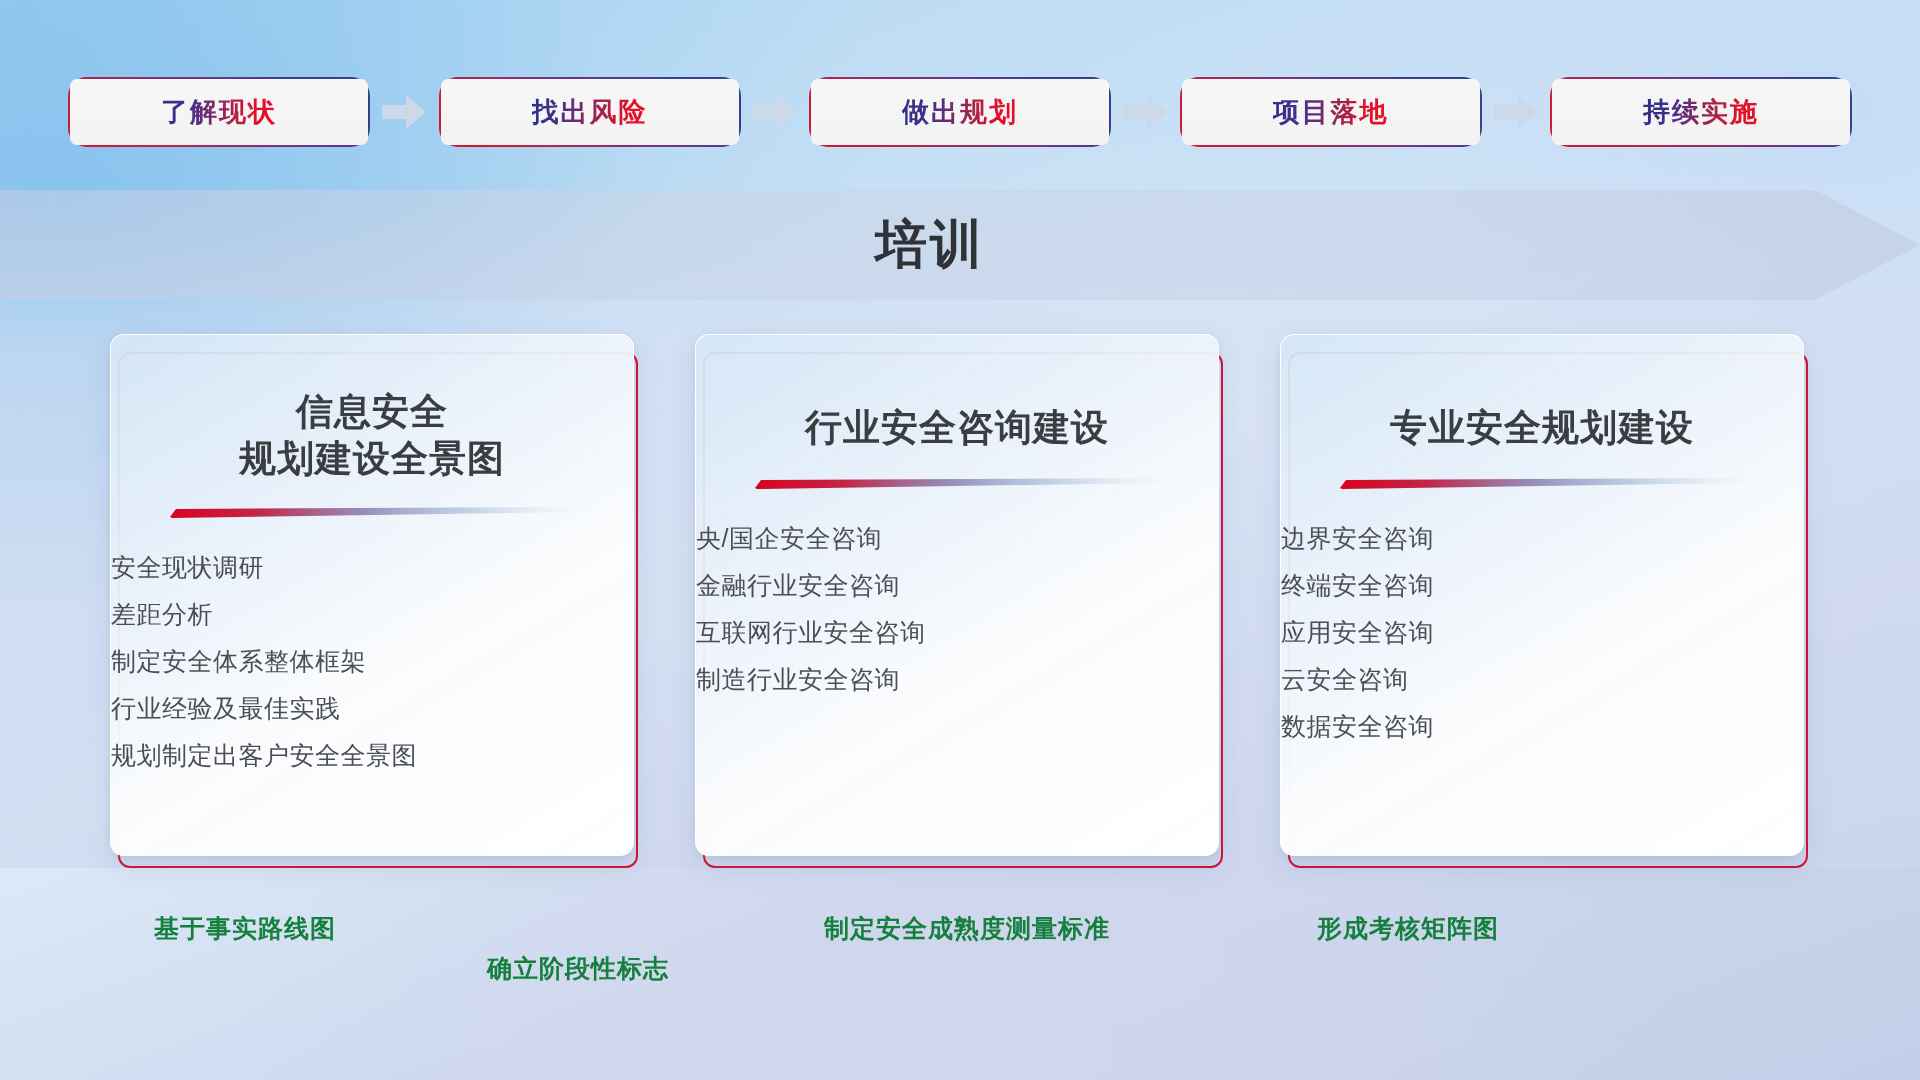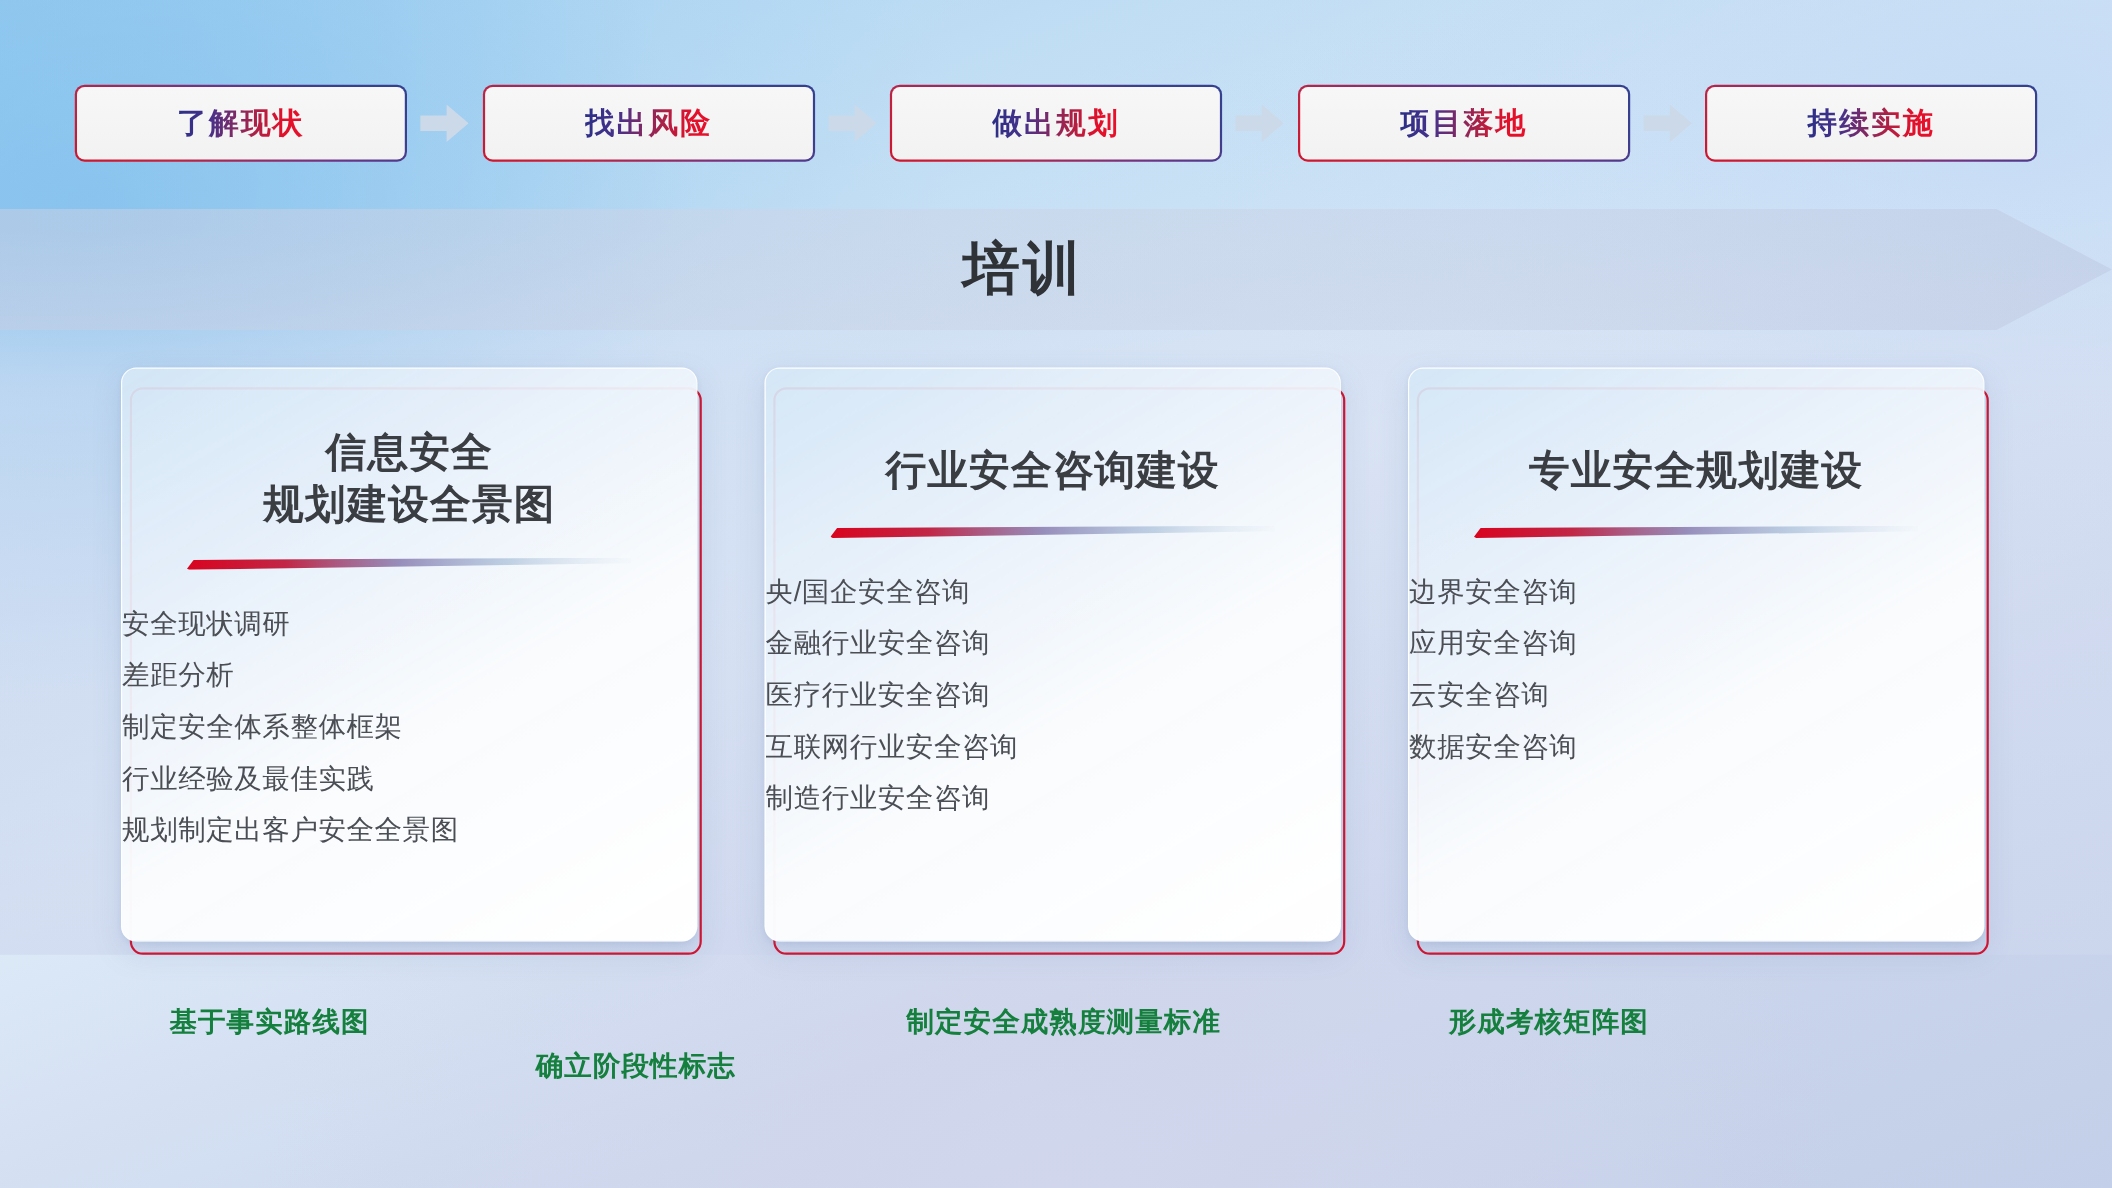--- a/index.html
+++ b/index.html
@@ -46,21 +46,21 @@
     width: 1784px;
     height: 72px;
     display: flex;
     align-items: center;
     justify-content: space-between;
   }
   .step-box {
     position: relative;
     width: 302px;
     height: 70px;
-    border-radius: 9px;
+    border-radius: 19px;
     padding: 2px;
     background: linear-gradient(32deg, #d1142c 0%, #c2223f 22%, #6b3588 58%, #3a3f8f 82%, #34418f 100%);
     box-sizing: border-box;
     flex: 0 0 auto;
   }
   .step-inner {
     width: 100%;
     height: 100%;
     border-radius: 7px;
     background: linear-gradient(180deg, #f7f7f7 0%, #f2f2f3 100%);
@@ -335,21 +335,20 @@
               <stop offset="72%" stop-color="#93aece" stop-opacity="0.55"></stop>
               <stop offset="100%" stop-color="#c9d6e6" stop-opacity="0.05"></stop>
             </linearGradient>
           </defs>
           <path d="M0 10 L6 2 L404 0 L404 5 L2 11 Z" fill="url(#divGrad2)"></path>
         </svg>
       </div>
       <ul class="card-list">
         <li>央/国企安全咨询</li>
         <li>金融行业安全咨询</li>
-        <li>医疗行业安全咨询</li>
         <li>互联网行业安全咨询</li>
         <li>制造行业安全咨询</li>
       </ul>
     </div>
   </div>
 
   <div class="card-wrap">
     <div class="card-accent"></div>
     <div class="card three">
       <div class="card-title">专业安全规划建设</div>
@@ -362,20 +361,21 @@
               <stop offset="48%" stop-color="#7a6ca6" stop-opacity="0.75"></stop>
               <stop offset="72%" stop-color="#93aece" stop-opacity="0.55"></stop>
               <stop offset="100%" stop-color="#c9d6e6" stop-opacity="0.05"></stop>
             </linearGradient>
           </defs>
           <path d="M0 10 L6 2 L404 0 L404 5 L2 11 Z" fill="url(#divGrad3)"></path>
         </svg>
       </div>
       <ul class="card-list">
         <li>边界安全咨询</li>
+        <li>终端安全咨询</li>
         <li>应用安全咨询</li>
         <li>云安全咨询</li>
         <li>数据安全咨询</li>
       </ul>
     </div>
   </div>
 
 </div>
 
 <div id="bottom-labels">

